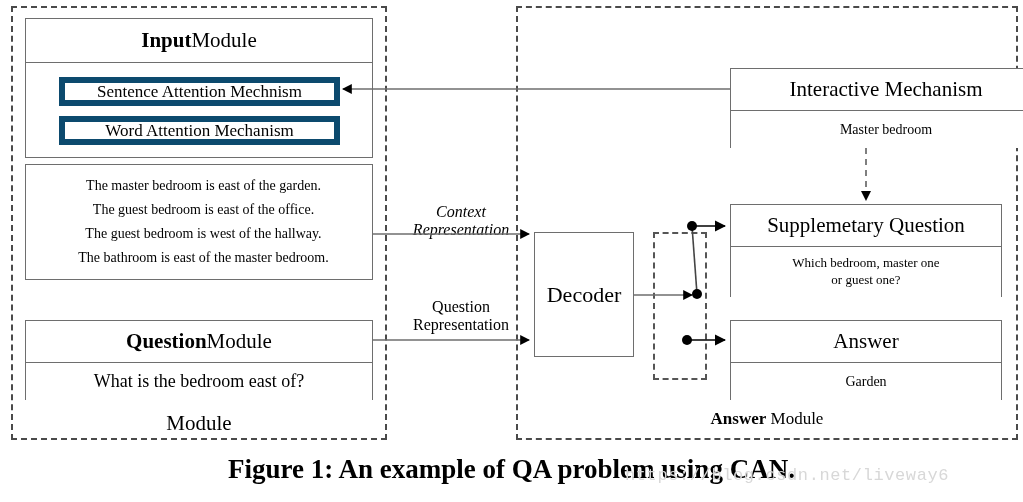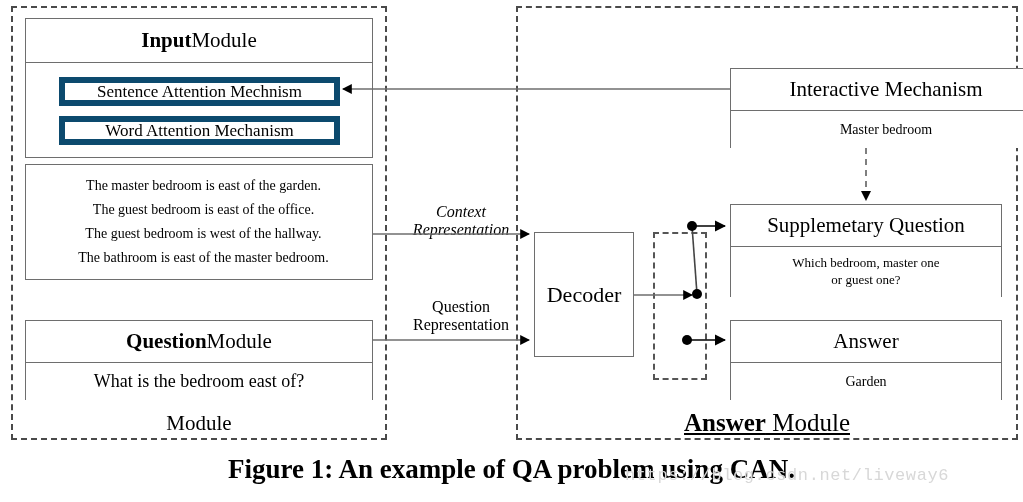--- a/index.html
+++ b/index.html
@@ -28,21 +28,21 @@
   #switch-region  { left: 653px; top: 232px; width: 54px;  height: 148px;
                     border-width: 2px; border-color: #555; }
   .region-caption {
     position: absolute;
     font-size: 21px;
     text-align: center;
     white-space: nowrap;
     line-height: 1;
   }
   #encoder-caption { left: 11px;  top: 413px; width: 376px; }
-  #answer-caption  { left: 516px; top: 410px; width: 502px; font-size: 25px; text-decoration: underline; }
+  #answer-caption  { left: 516px; top: 410px; width: 502px; font-size: 17px; }
   .cap-bold { font-weight: bold; }
 
   
   .box {
     position: absolute;
     box-sizing: border-box;
     border: 1px solid #6e6e6e;
     background: #ffffff;
   }
   .box-title {

